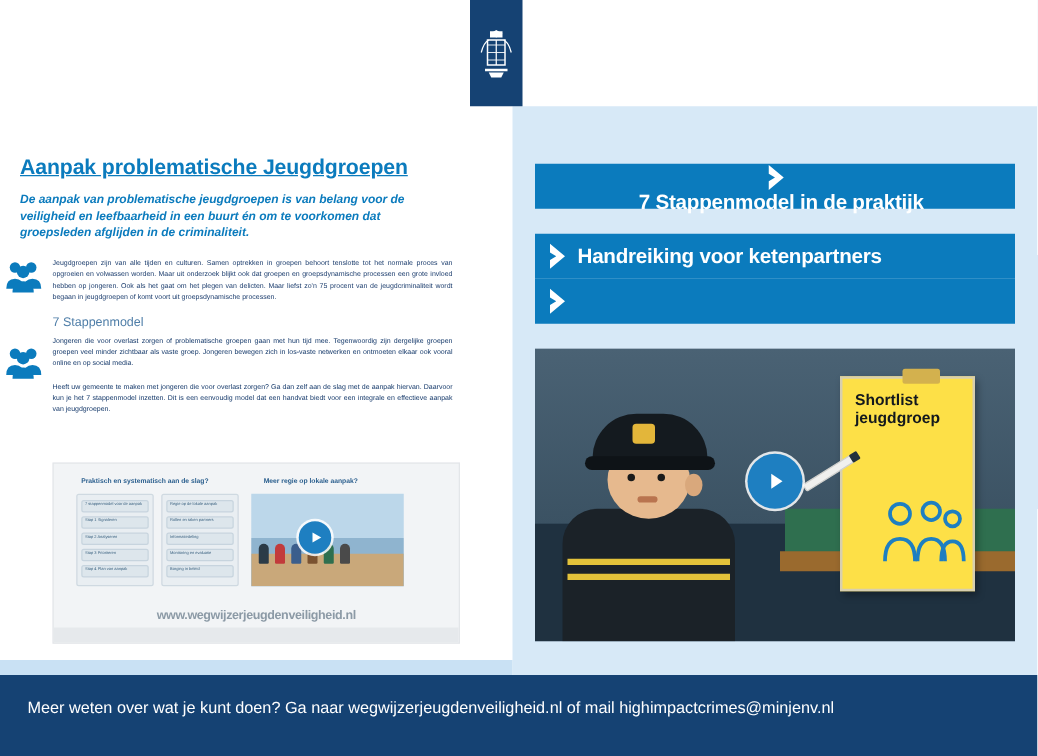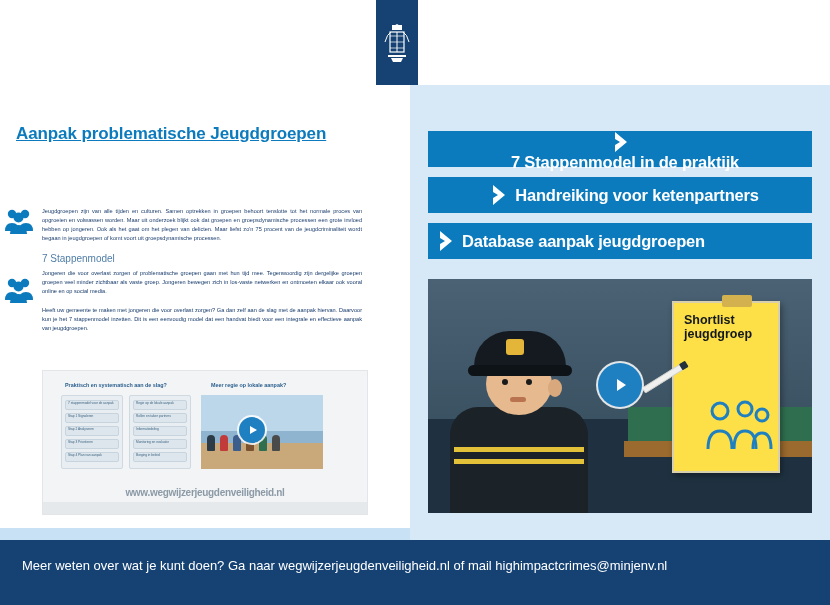--- a/index.html
+++ b/index.html
@@ -204,21 +204,21 @@
     letter-spacing: -0.2px;
     cursor: pointer;
   }
   .btn .chev {
     width: 17px; height: 22px;
     margin-right: 7px;
     flex: 0 0 auto;
     color: #ffffff;
   }
   .btn1 { top: 131px; flex-direction: column; }
-  .btn2 { top: 177px; justify-content: center; }
+  .btn2 { top: 187px; }
   .btn3 { top: 223px; }
   
   .right-video {
     position: absolute;
     left: 428px; top: 279px;
     width: 384px; height: 234px;
     background: #2e4658;
     overflow: hidden;
     cursor: pointer;
   }
@@ -363,20 +363,21 @@
       <path d="M15 10 v20" stroke="#ffffff" stroke-width="1"></path>
       <path d="M8 14 h14 M8 20 h14 M8 26 h14" stroke="#ffffff" stroke-width="0.7"></path>
       <path d="M3 20 q2 -8 6 -10 M27 20 q-2 -8 -6 -10" stroke="#ffffff" stroke-width="1" fill="none"></path>
       <rect x="6" y="33" width="18" height="2" fill="#ffffff"></rect>
       <path d="M9 36 h12 l-2 4 h-8 z" fill="#ffffff"></path>
     </svg>
   </div>
   <div class="ministry-name">Ministerie van Justitie en Veiligheid</div>
 
   <div class="title">Aanpak problematische Jeugdgroepen</div>
+  <div class="subtitle">De aanpak van problematische jeugdgroepen is van belang voor de veiligheid en leefbaarheid in een buurt én om te voorkomen dat groepsleden afglijden in de criminaliteit.</div>
 
   <svg class="icon-people one" viewBox="0 0 30 28">
     <circle cx="8" cy="7" r="4.2" fill="#0b7bbd"></circle>
     <circle cx="21" cy="7" r="4.2" fill="#0b7bbd"></circle>
     <circle cx="14.5" cy="10.5" r="5" fill="#0b7bbd"></circle>
     <path d="M1 24 q0 -8 7 -8 q7 0 7 8 z" fill="#0b7bbd"></path>
     <path d="M15 24 q0 -8 7 -8 q7 0 7 8 z" fill="#0b7bbd"></path>
     <path d="M6 27 q0 -9 8.5 -9 q8.5 0 8.5 9 z" fill="#0b7bbd"></path>
   </svg>
 
@@ -443,21 +444,20 @@
   <div class="btn btn2">
     <svg class="chev" viewBox="0 0 17 22">
       <path d="M2 1 L14 11 L2 21 L2 14 L7 11 L2 8 Z" fill="#ffffff"></path>
     </svg>
     <span>Handreiking voor ketenpartners</span>
   </div>
   <div class="btn btn3">
     <svg class="chev" viewBox="0 0 17 22">
       <path d="M2 1 L14 11 L2 21 L2 14 L7 11 L2 8 Z" fill="#ffffff"></path>
     </svg>
-    <span>Database aanpak jeugdgroepen</span>
   </div>
 
   <div class="right-video">
     <div class="rv-bg-top"></div>
     <div class="rv-bg-bot"></div>
     <div class="rv-green"></div>
     <div class="rv-desk"></div>
     <div class="rv-person-back"></div>
 
     <div class="flip">

